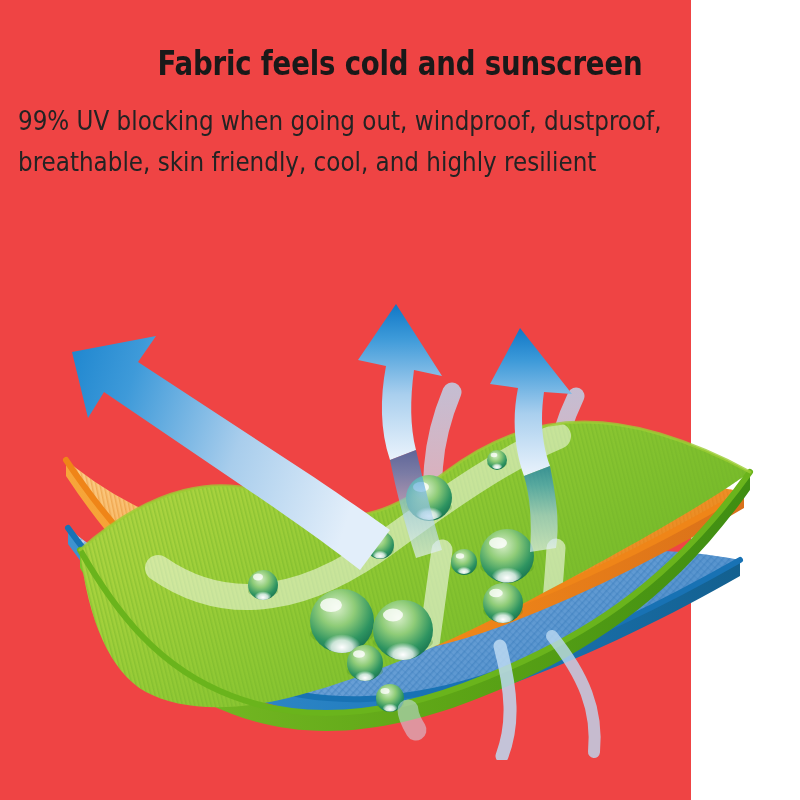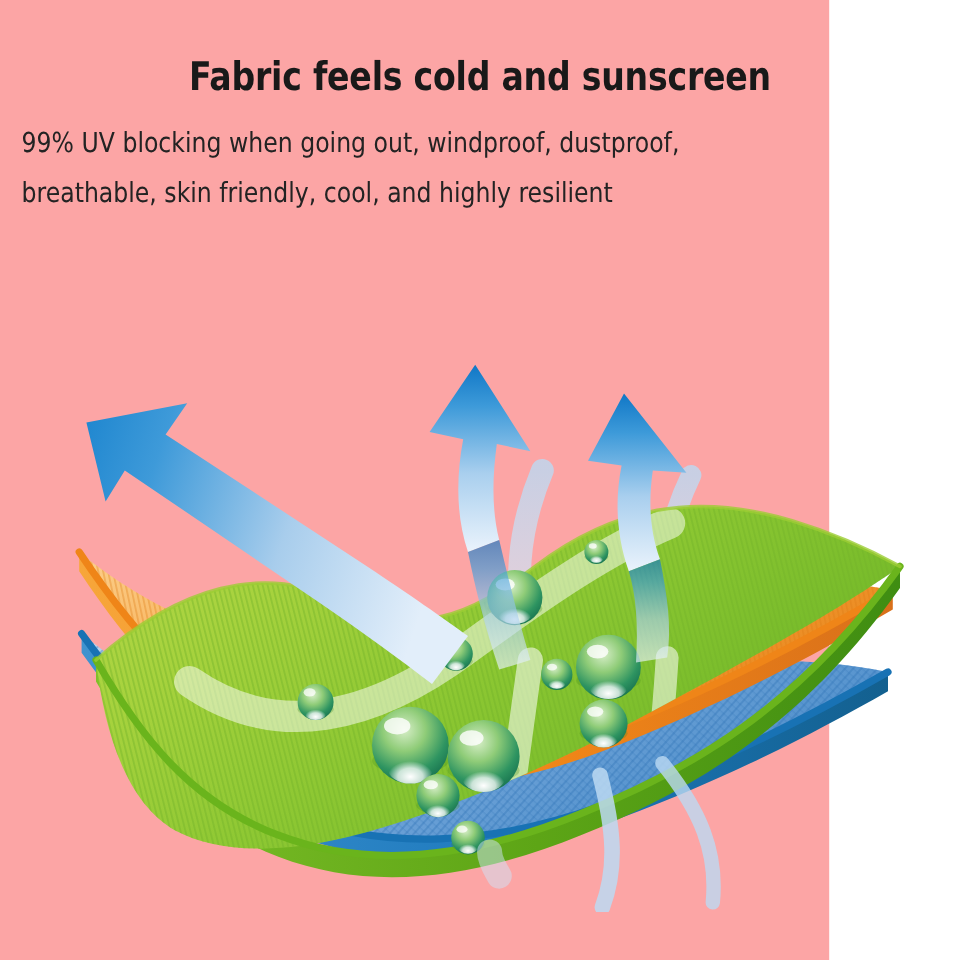--- a/index.html
+++ b/index.html
@@ -12,21 +12,21 @@
     width: 800px;
     height: 800px;
     overflow: hidden;
     font-family: "Liberation Sans", sans-serif;
     position: relative;
   }
   #page {
     position: relative;
     width: 691px;
     height: 800px;
-    background: #fca5a5;
+    background: #ef4444;
   }
 
   
   .text-block {
     position: absolute;
     left: 0;
     top: 0;
     width: 800px;
     padding: 0;
   }
@@ -44,21 +44,21 @@
     transform: scaleX(0.93);
     transform-origin: center top;
     white-space: nowrap;
   }
   .subhead {
     margin: 0;
     padding: 16px 12px 0 18px;
     text-align: left;
     font-family: "DejaVu Sans Condensed", "Liberation Sans Narrow", "Liberation Sans", sans-serif;
     font-weight: 300;
-    font-size: 23px;
+    font-size: 27px;
     line-height: 41px;
     color: #232323;
     font-stretch: condensed;
   }
   .subhead .ln {
     display: block;
     transform: scaleX(0.95);
     transform-origin: left top;
     white-space: nowrap;
   }

